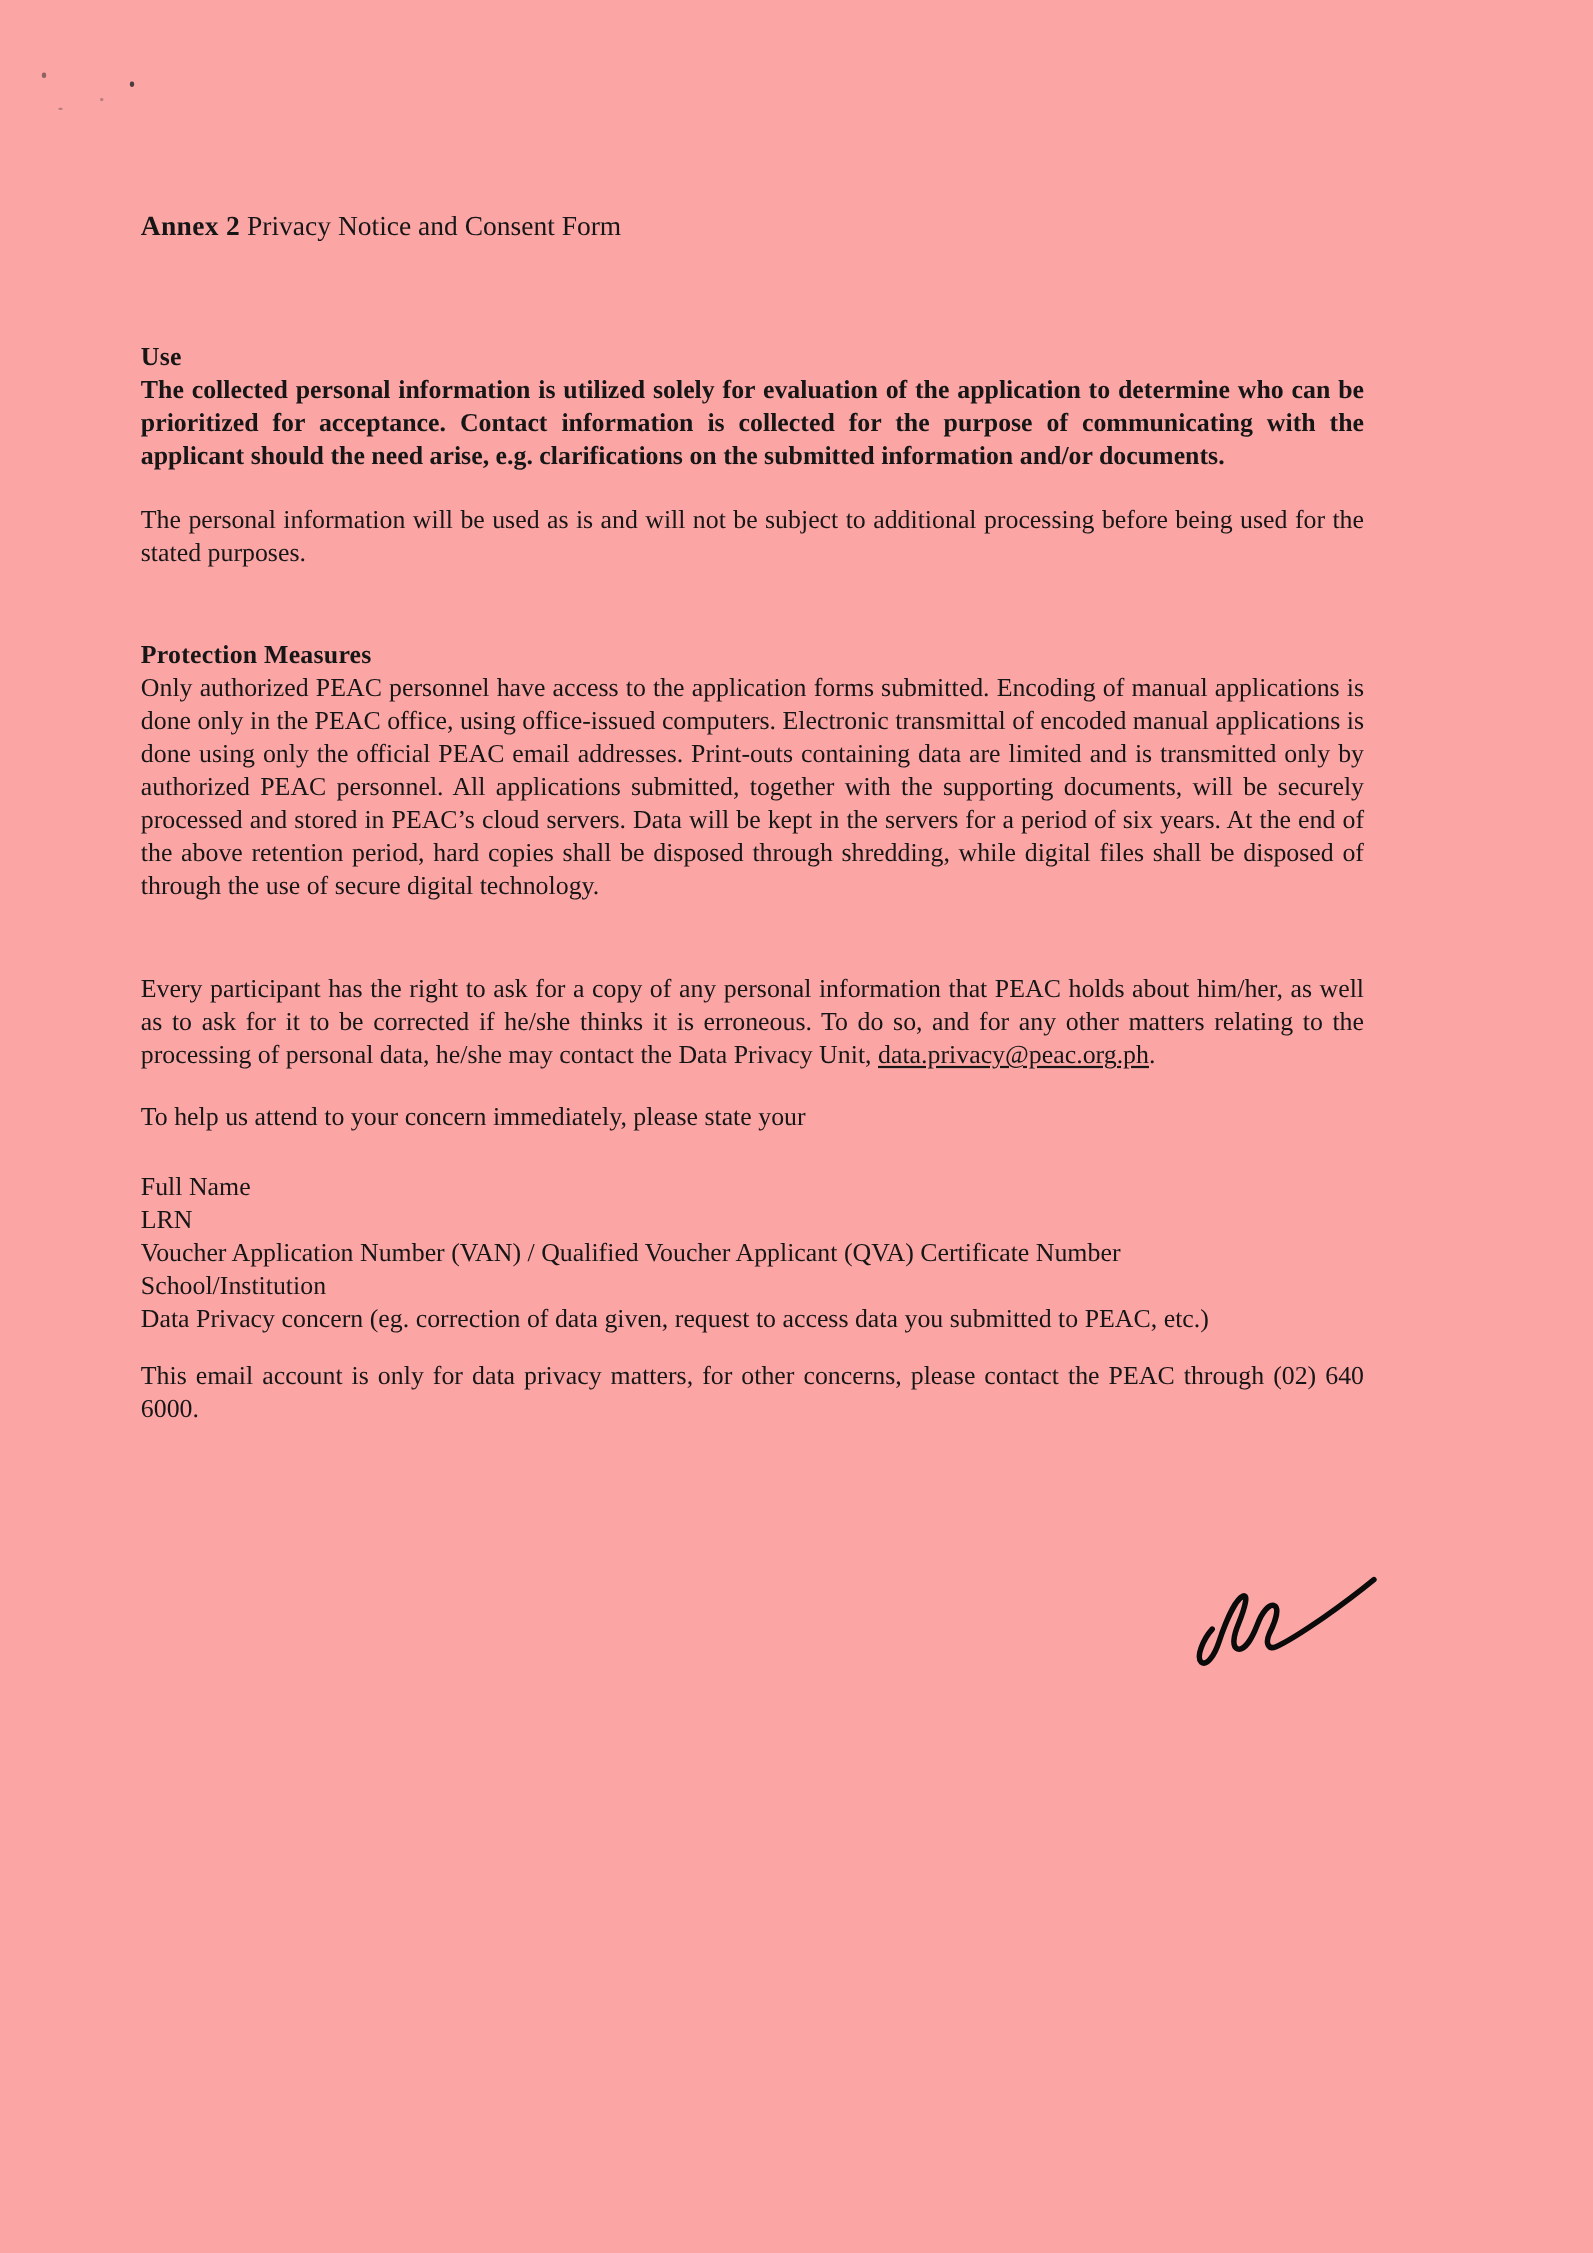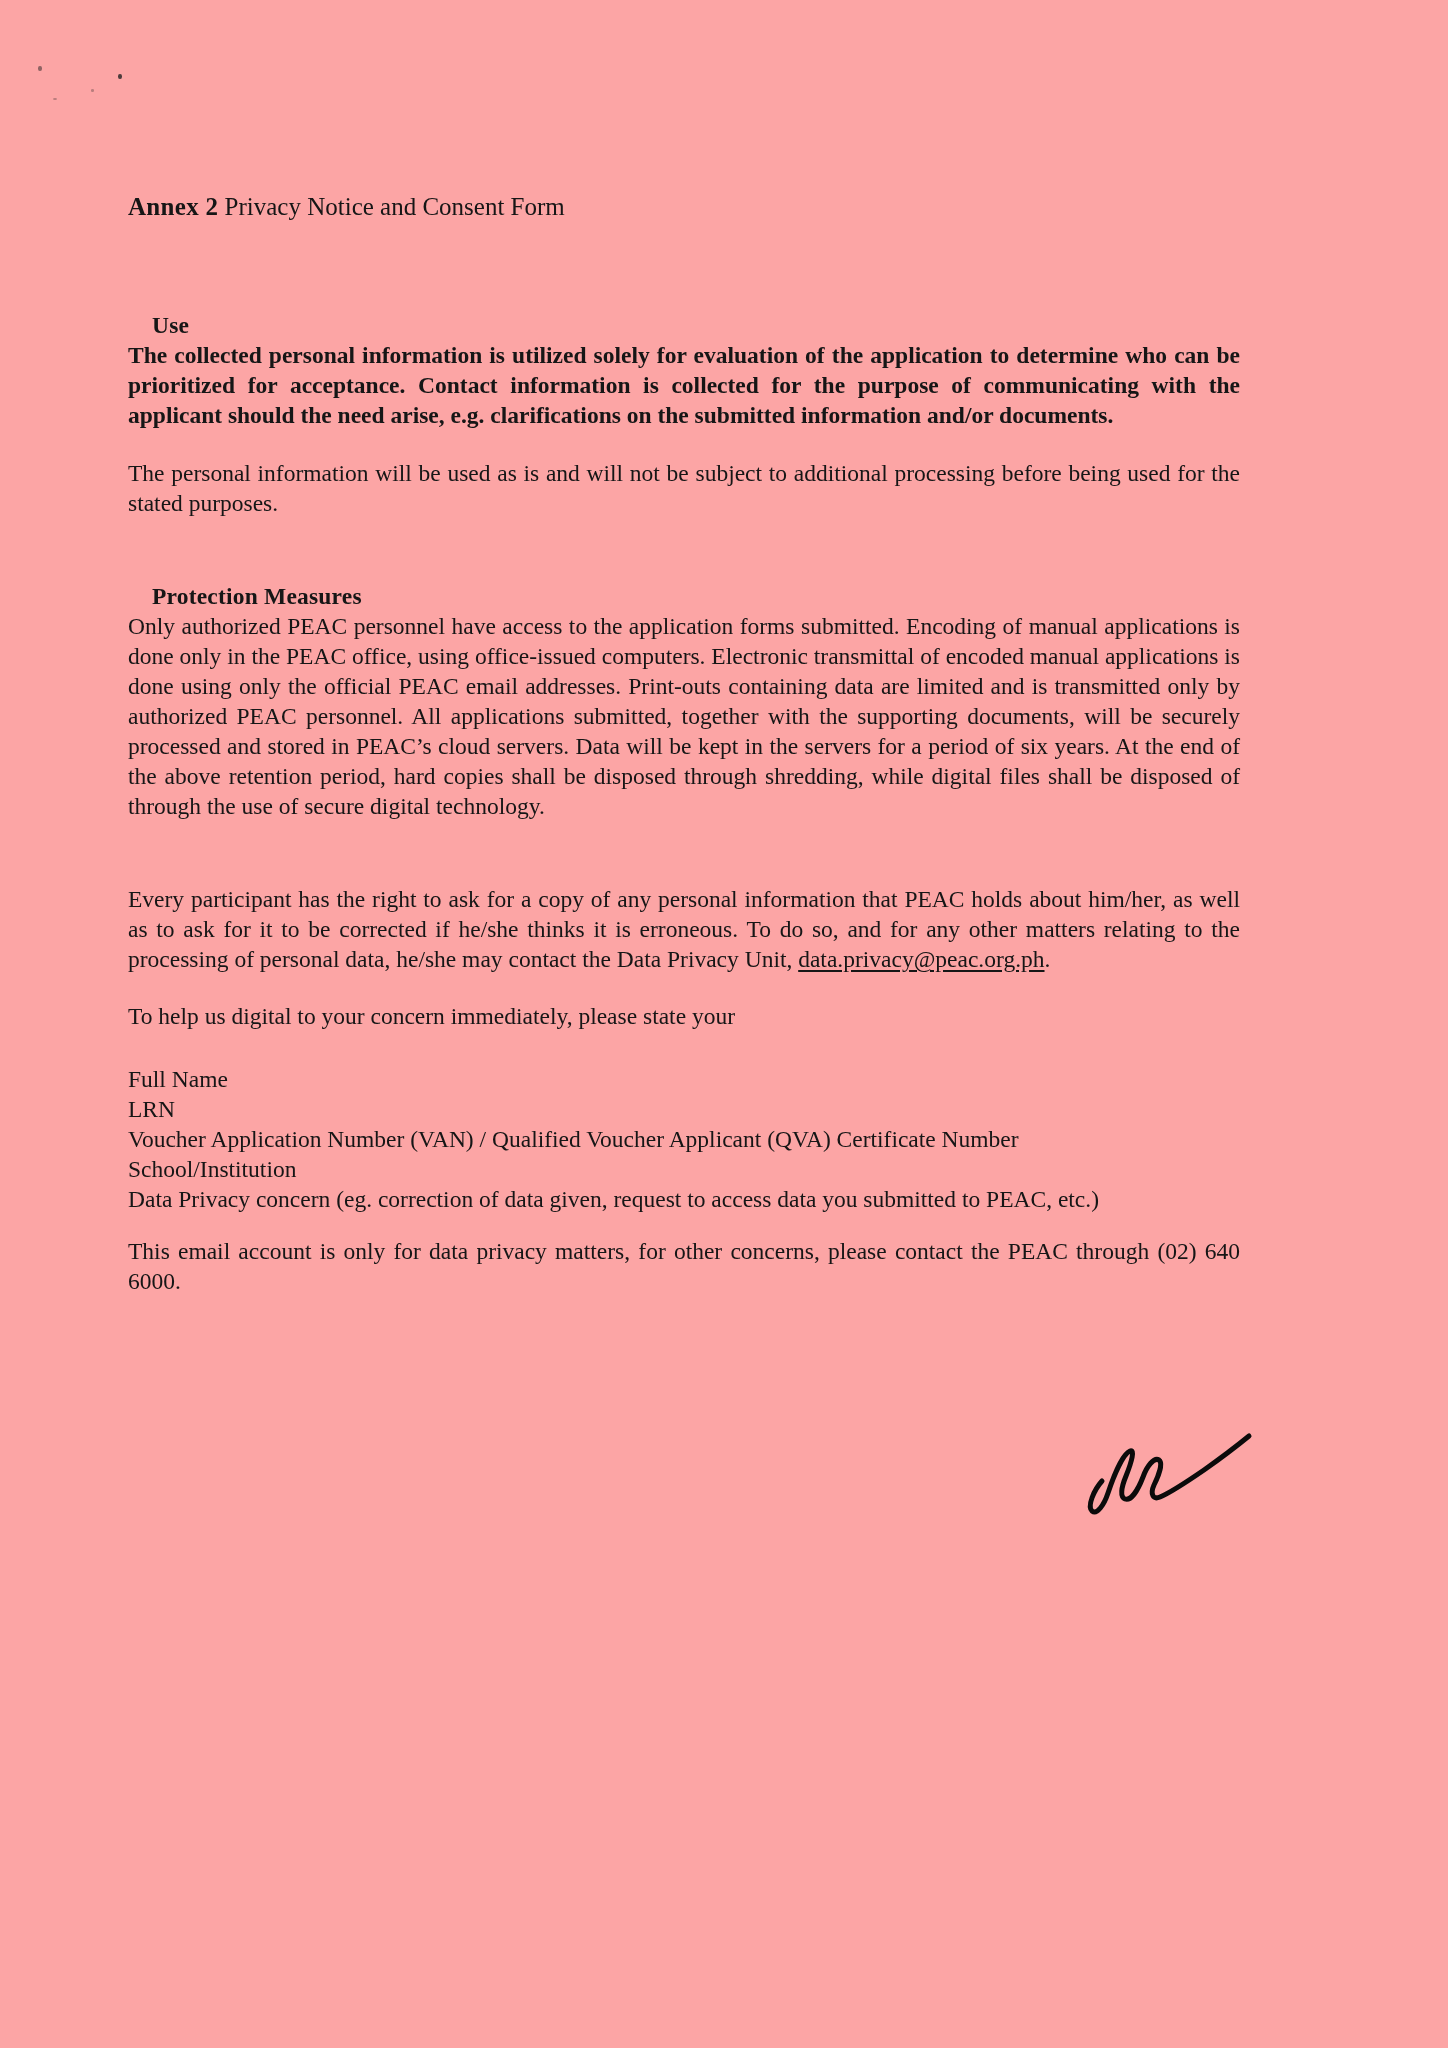--- a/index.html
+++ b/index.html
@@ -13,21 +13,21 @@
     overflow:hidden;
   }
   .content{
     position:absolute;
     left:128px;top:192px;
     width:1112px;
   }
   p{margin:0;font-size:23.5px;line-height:30px;}
   .title{font-size:25px;line-height:30px;margin-bottom:88px;}
   .title .b{font-weight:700;letter-spacing:.3px;}
-  .h{font-weight:700;letter-spacing:.2px;margin-left:24px;}
+  .h{font-weight:700;letter-spacing:.2px;}
   .just{text-align:justify;}
   .mb-par{margin-bottom:28px;font-weight:bold;}   
   .mb-sec{margin-bottom:63px;}   
   .mb-after-email{margin-bottom:27px;}
   .mb-tohelp{margin-bottom:33px;}
   .list{margin-bottom:22px;}
   .email{
     text-decoration:underline;
     text-decoration-thickness:1.5px;
     text-underline-offset:3px;
@@ -63,21 +63,21 @@
       <p class="just mb-sec">The personal information will be used as is and will not be subject to additional processing before being used for the stated purposes.</p>
     </div>
 
     <div>
       <p class="h">Protection Measures</p>
       <p class="just mb-sec">Only authorized PEAC personnel have access to the application forms submitted. Encoding of manual applications is done only in the PEAC office, using office-issued computers. Electronic transmittal of encoded manual applications is done using only the official PEAC email addresses. Print-outs containing data are limited and is transmitted only by authorized PEAC personnel. All applications submitted, together with the supporting documents, will be securely processed and stored in PEAC’s cloud servers. Data will be kept in the servers for a period of six years. At the end of the above retention period, hard copies shall be disposed through shredding, while digital files shall be disposed of through the use of secure digital technology.</p>
     </div>
 
     <div>
       <p class="just mb-after-email"><span>Every participant has the right to ask for a copy of any personal information that PEAC holds about him/her, as well as to ask for it to be corrected if he/she thinks it is erroneous. To do so, and for any other matters relating to the processing of personal data, he/she may contact the Data Privacy Unit, </span><span class="email">data.privacy@peac.org.ph</span><span>.</span></p>
-      <p class="mb-tohelp">To help us digital to your concern immediately, please state your</p>
+      <p class="mb-tohelp">To help us attend to your concern immediately, please state your</p>
     </div>
 
     <div class="list">
       <p>Full Name</p>
       <p>LRN</p>
       <p>Voucher Application Number (VAN) / Qualified Voucher Applicant (QVA) Certificate Number</p>
       <p>School/Institution</p>
       <p>Data Privacy concern (eg. correction of data given, request to access data you submitted to PEAC, etc.)</p>
     </div>
 

